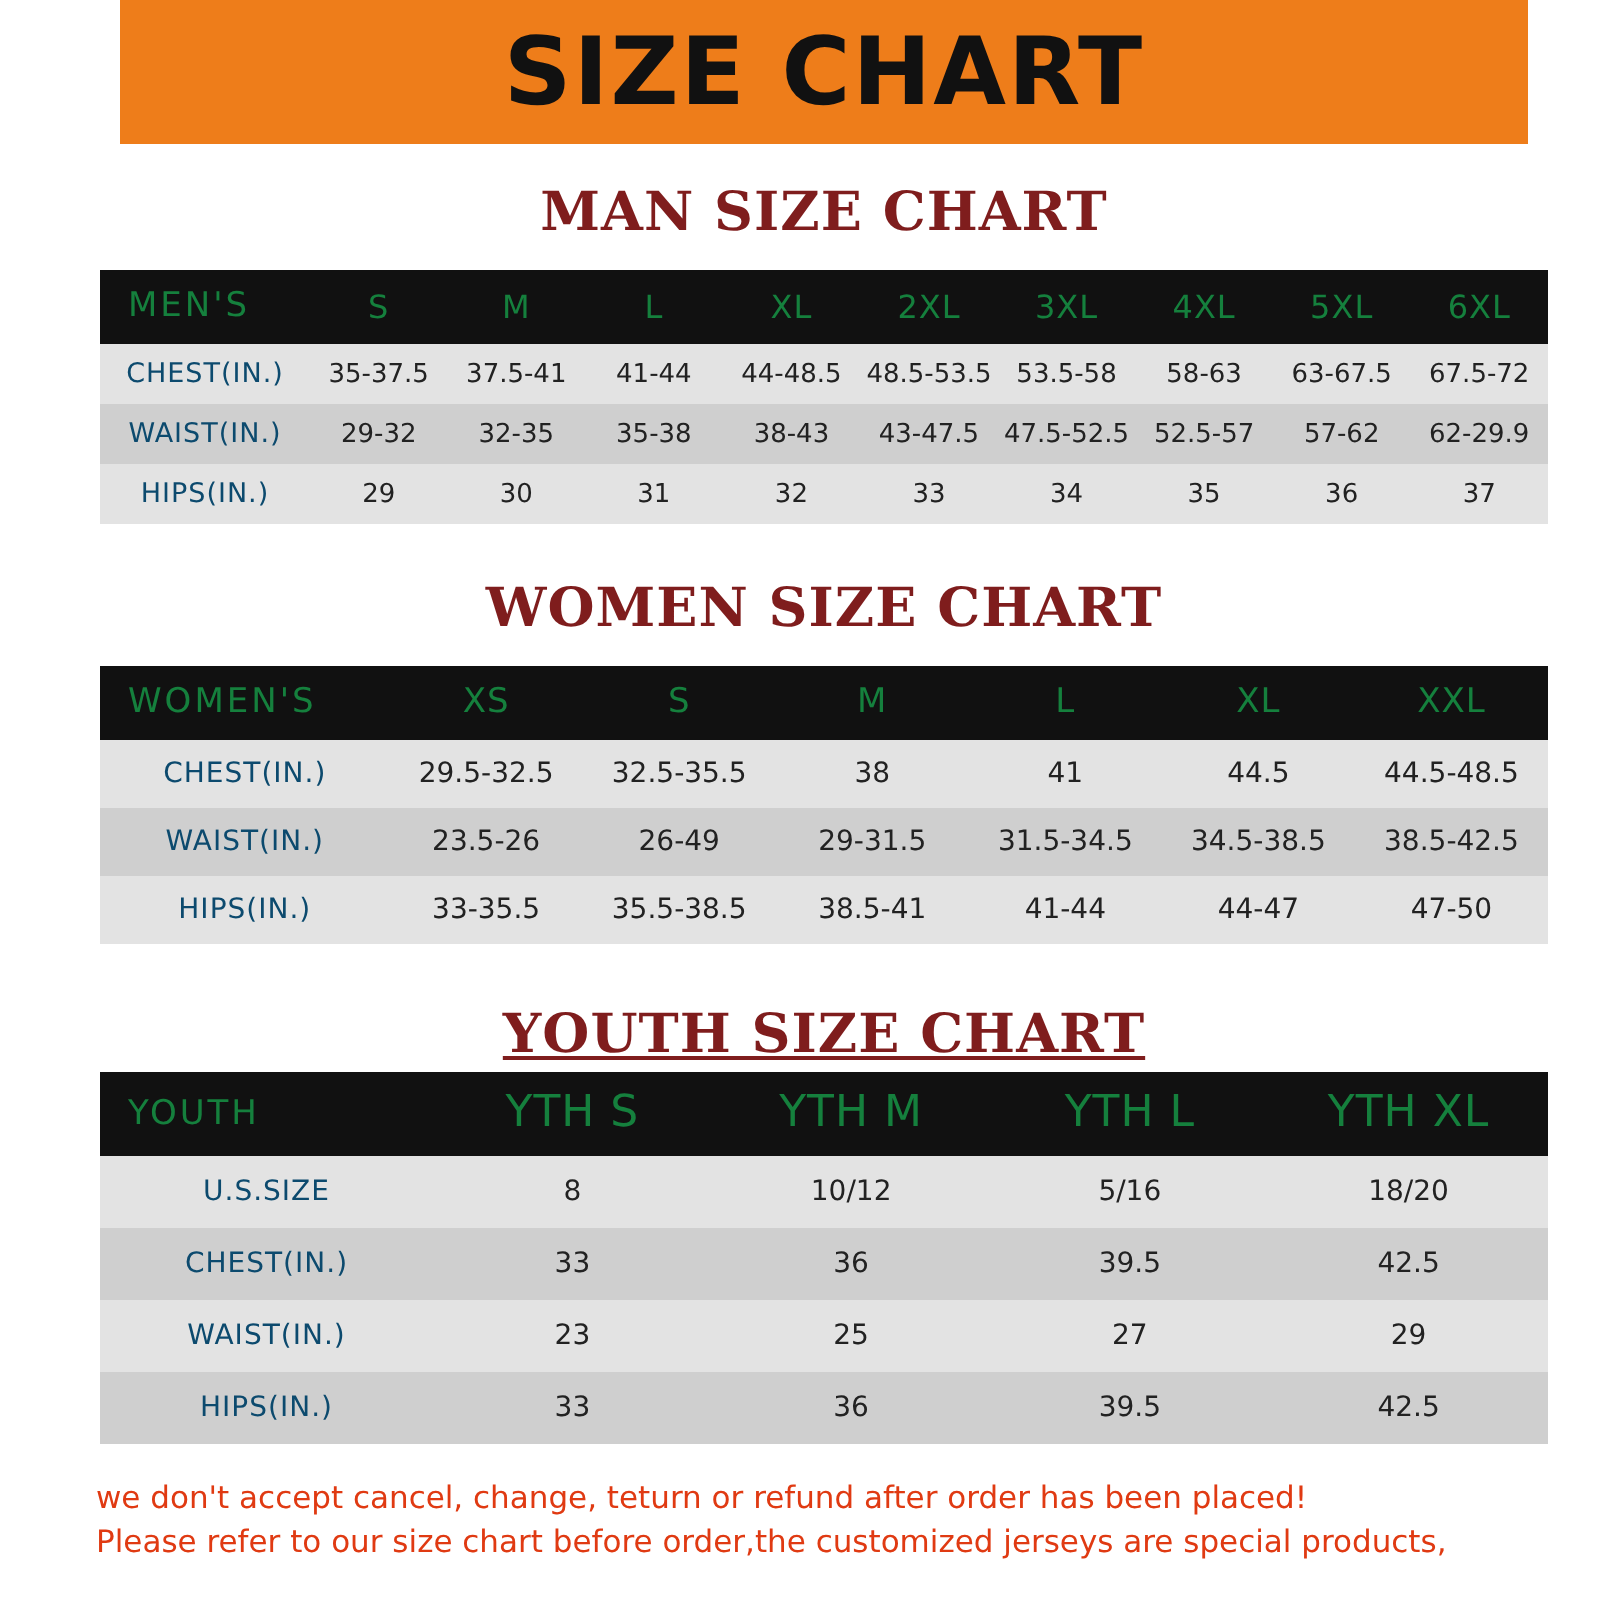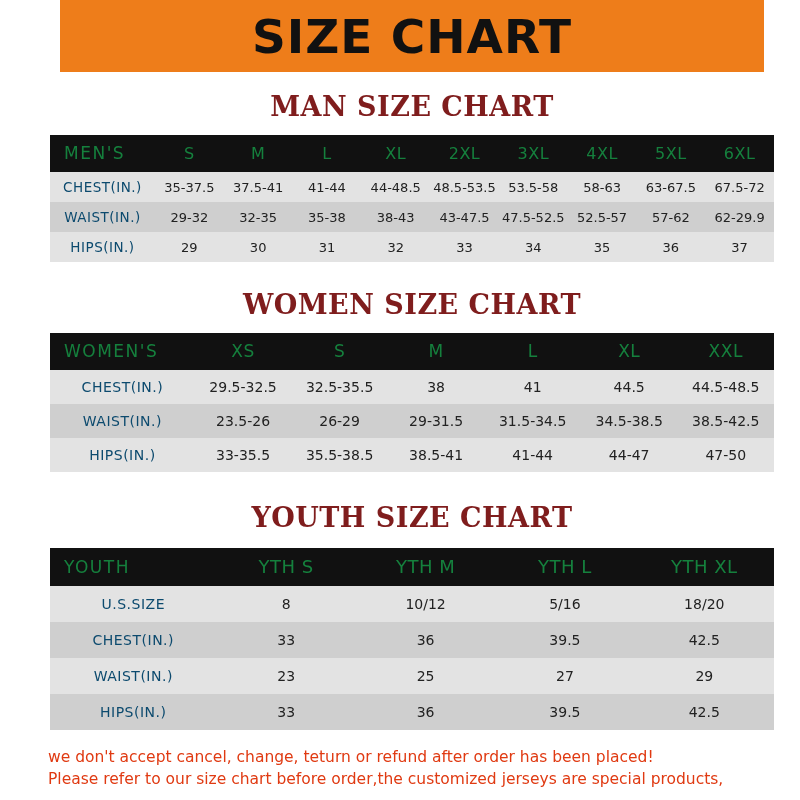--- a/index.html
+++ b/index.html
@@ -56,21 +56,21 @@
   .section-title {
     text-align: center;
     font-family: "DejaVu Serif", serif;
     font-weight: bold;
     font-size: 27px;
     color: #7f1d1d;
     letter-spacing: 0.5px;
   }
   .mst { margin-top: 19px; margin-bottom: 13px; }
   .wst { margin-top: 27px; margin-bottom: 13px; }
-  .yst { margin-top: 30px; margin-bottom: 15px; }
+  .yst { margin-top: 30px; margin-bottom: 3px; text-decoration: underline; }
 
   
   .tbl-wrap {
     padding: 0 26px;
   }
   table.size {
     width: 100%;
     border-collapse: collapse;
     table-layout: fixed;
   }
@@ -109,21 +109,21 @@
   table.size tbody tr.odd { background: #e3e3e3; }
   table.size tbody tr.even { background: #cfcfcf; }
 
   
   table.men col.c0 { width: 14.5%; }
   table.women col.c0 { width: 20%; }
   table.youth col.c0 { width: 23%; }
 
   
   table.youth thead th.rowlab { letter-spacing: 1.5px; }
-  table.youth thead th { font-size: 18px; }
+  table.youth thead th { font-size: 22px; }
   table.youth tbody td { font-size: 14px; padding: 10px 0 10px 0; }
   table.youth tbody td.rowlab { font-size: 14px; }
 
   table.women thead th { font-size: 17px; }
   table.women tbody td { font-size: 14px; padding: 9px 0 9px 0; }
   table.women tbody td.rowlab { font-size: 14px; }
 
   
   .note {
     margin-top: 16px;
@@ -246,21 +246,21 @@
           <td>29.5-32.5</td>
           <td>32.5-35.5</td>
           <td>38</td>
           <td>41</td>
           <td>44.5</td>
           <td>44.5-48.5</td>
         </tr>
         <tr class="even">
           <td class="rowlab">WAIST(IN.)</td>
           <td>23.5-26</td>
-          <td>26-29</td>
+          <td>26-49</td>
           <td>29-31.5</td>
           <td>31.5-34.5</td>
           <td>34.5-38.5</td>
           <td>38.5-42.5</td>
         </tr>
         <tr class="odd">
           <td class="rowlab">HIPS(IN.)</td>
           <td>33-35.5</td>
           <td>35.5-38.5</td>
           <td>38.5-41</td>

